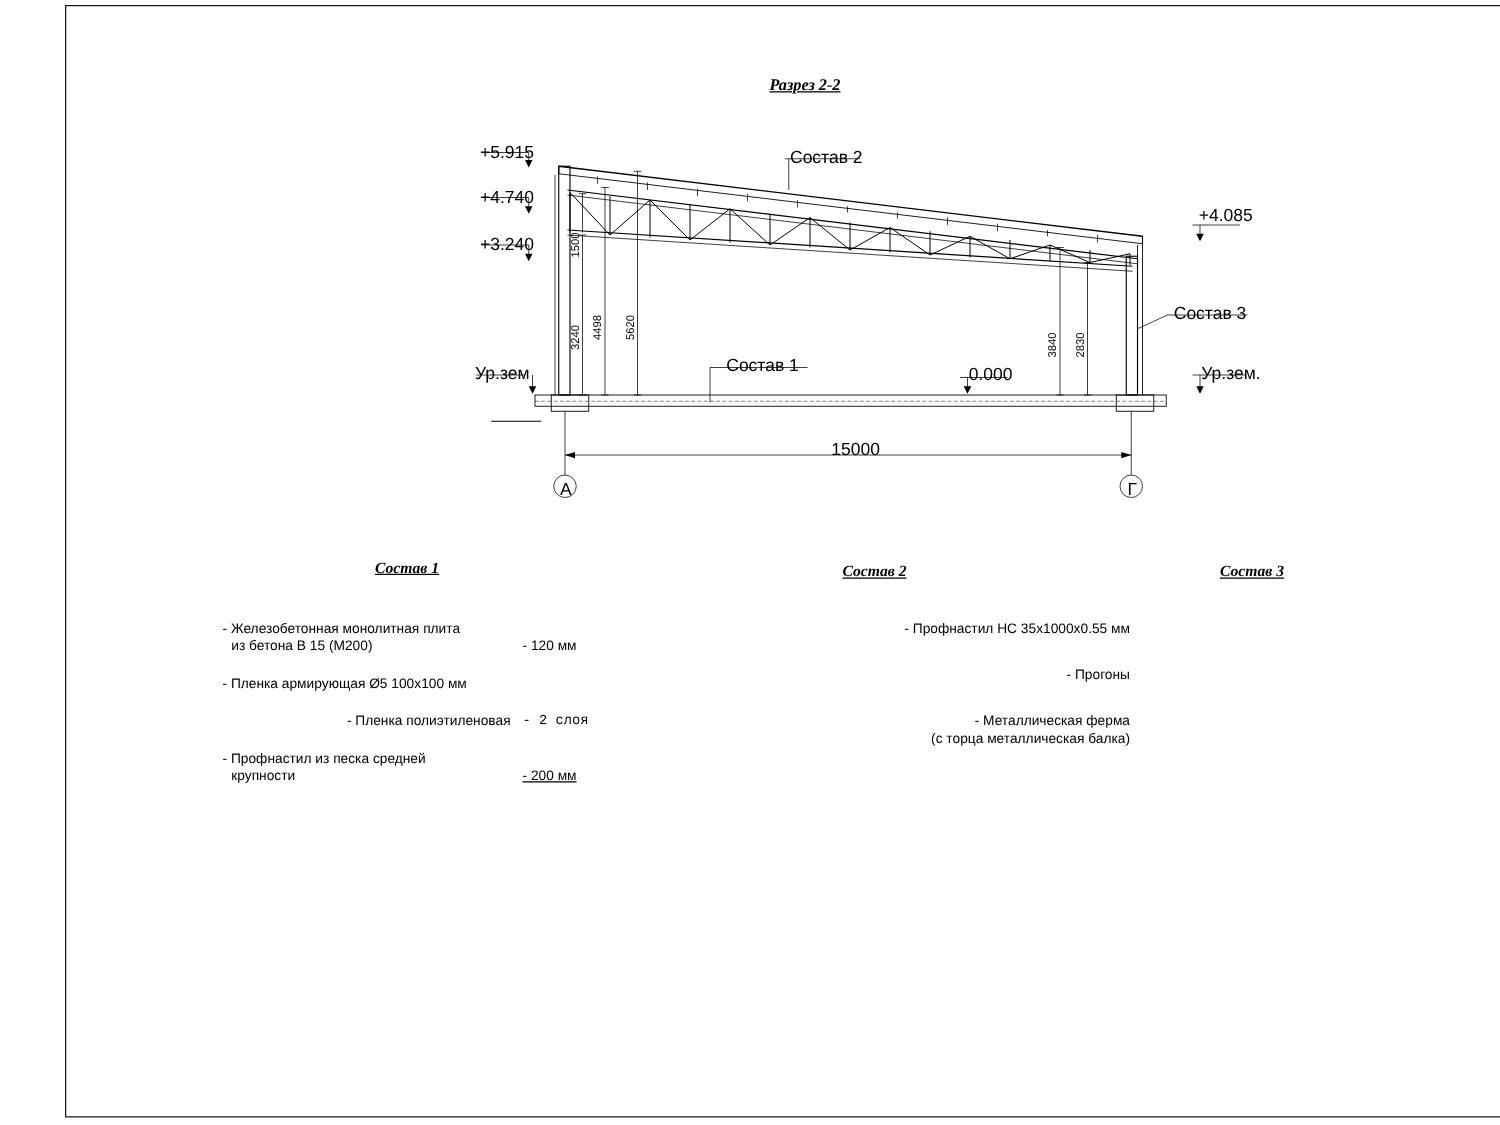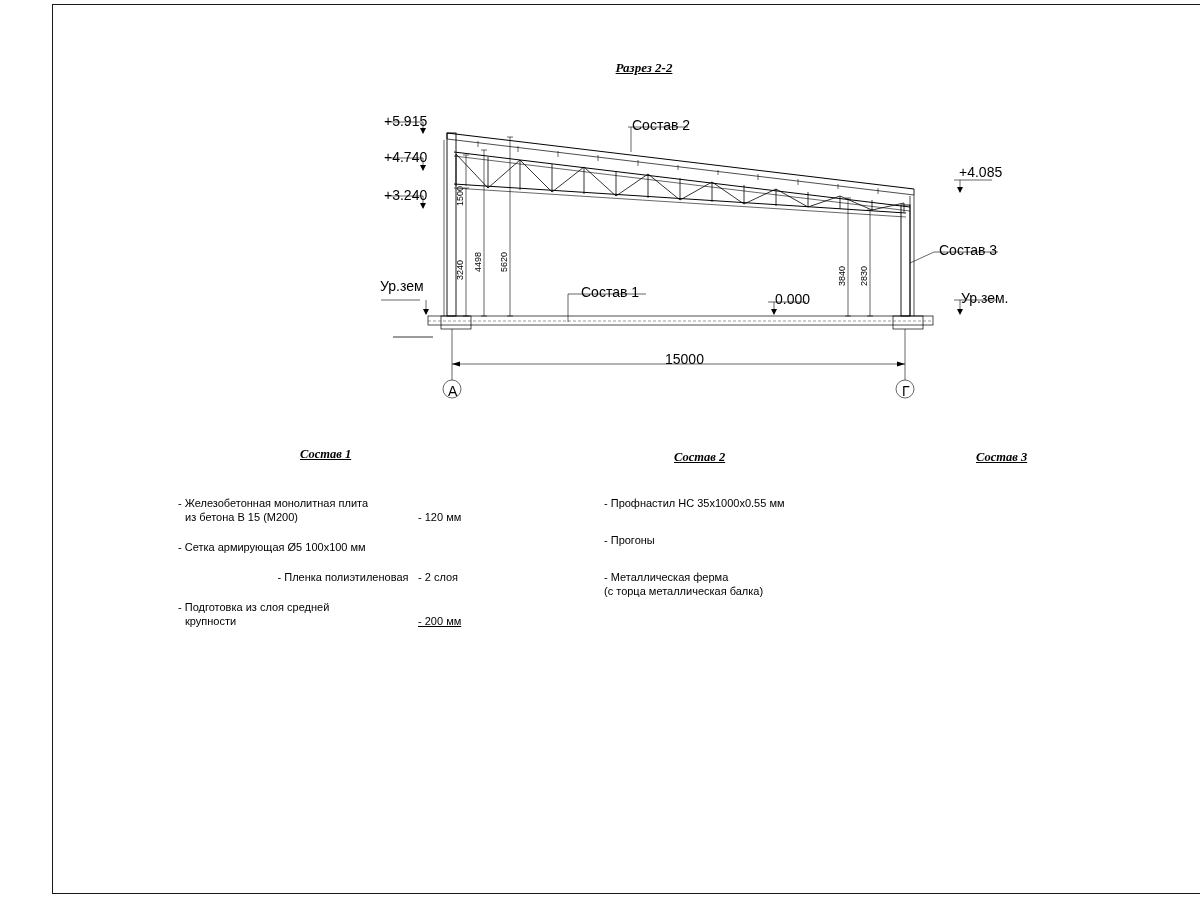--- a/index.html
+++ b/index.html
@@ -242,21 +242,21 @@
         <line x1="886" y1="252" x2="862" y2="263"></line>
       </g>
     </g>
   </svg>
 
   <div class="lbl" style="left:336px; top:113px;">+5.915</div>
   <div class="lbl" style="left:336px; top:149px;">+4.740</div>
   <div class="lbl" style="left:336px; top:187px;">+3.240</div>
   <div class="lbl" style="left:911px; top:164px;">+4.085</div>
 
-  <div class="lbl" style="left:332px; top:278px;">Ур.зем</div>
+  <div class="lbl" style="left:332px; top:290px;">Ур.зем</div>
   <div class="lbl" style="left:913px; top:290px;">Ур.зем.</div>
   <div class="lbl" style="left:727px; top:291px;">0.000</div>
 
   <div class="lbl lbl-sm lbl-vert" style="left:417px; top:196px;">1500</div>
   <div class="lbl lbl-sm lbl-vert" style="left:417px; top:270px;">3240</div>
   <div class="lbl lbl-sm lbl-vert" style="left:435px; top:262px;">4498</div>
   <div class="lbl lbl-sm lbl-vert" style="left:461px; top:262px;">5620</div>
   <div class="lbl lbl-sm lbl-vert" style="left:799px; top:276px;">3840</div>
   <div class="lbl lbl-sm lbl-vert" style="left:821px; top:276px;">2830</div>
 
@@ -270,36 +270,36 @@
   <div class="lbl" style="left:891px; top:242px;">Состав 3</div>
 
   <div class="legend-title" style="left:252px; top:447px;">Состав 1</div>
   <div class="legend-block" style="left:130px; top:496px; width:330px;">
     <div class="legend-row">
       <span>- Железобетонная  монолитная плита</span>
       <span class="sub">из бетона В 15 (М200)</span>
       <span class="val" style="left:240px; top:14px;">- 120 мм</span>
     </div>
     <div class="legend-row" style="margin-top:16px;">
-      <span>- Сетка армирующая Ø5 100х100 мм</span>
+      <span>- Пленка армирующая Ø5 100х100 мм</span>
       <span class="val" style="left:240px;"></span>
     </div>
     <div class="legend-row" style="margin-top:16px;text-align:center;">
       <span>- Пленка полиэтиленовая</span>
-      <span class="val" style="left:240px;">- 2 слоя</span>
+      <span class="val" style="left:240px;font-family:Liberation Mono, monospace;">- 2 слоя</span>
     </div>
     <div class="legend-row" style="margin-top:16px;">
-      <span>- Подготовка из слоя средней</span>
+      <span>- Профнастил из песка средней</span>
       <span class="sub">крупности</span>
       <span class="val" style="left:240px; top:14px;text-decoration:underline;">- 200 мм</span>
     </div>
   </div>
 
   <div class="legend-title" style="left:626px; top:450px;">Состав 2</div>
-  <div class="legend-block" style="left:556px; top:496px; width:300px;">
+  <div class="legend-block" style="left:556px; top:496px; width:300px;text-align:right;">
     <div class="legend-row" style="margin-bottom:23px;">
       <span>- Профнастил НС 35х1000х0.55 мм</span>
     </div>
     <div class="legend-row" style="margin-bottom:23px;">
       <span>- Прогоны</span>
     </div>
     <div class="legend-row">
       <span>- Металлическая ферма</span>
       <span class="sub" style="padding-left:0;">(с торца металлическая балка)</span>
     </div>

